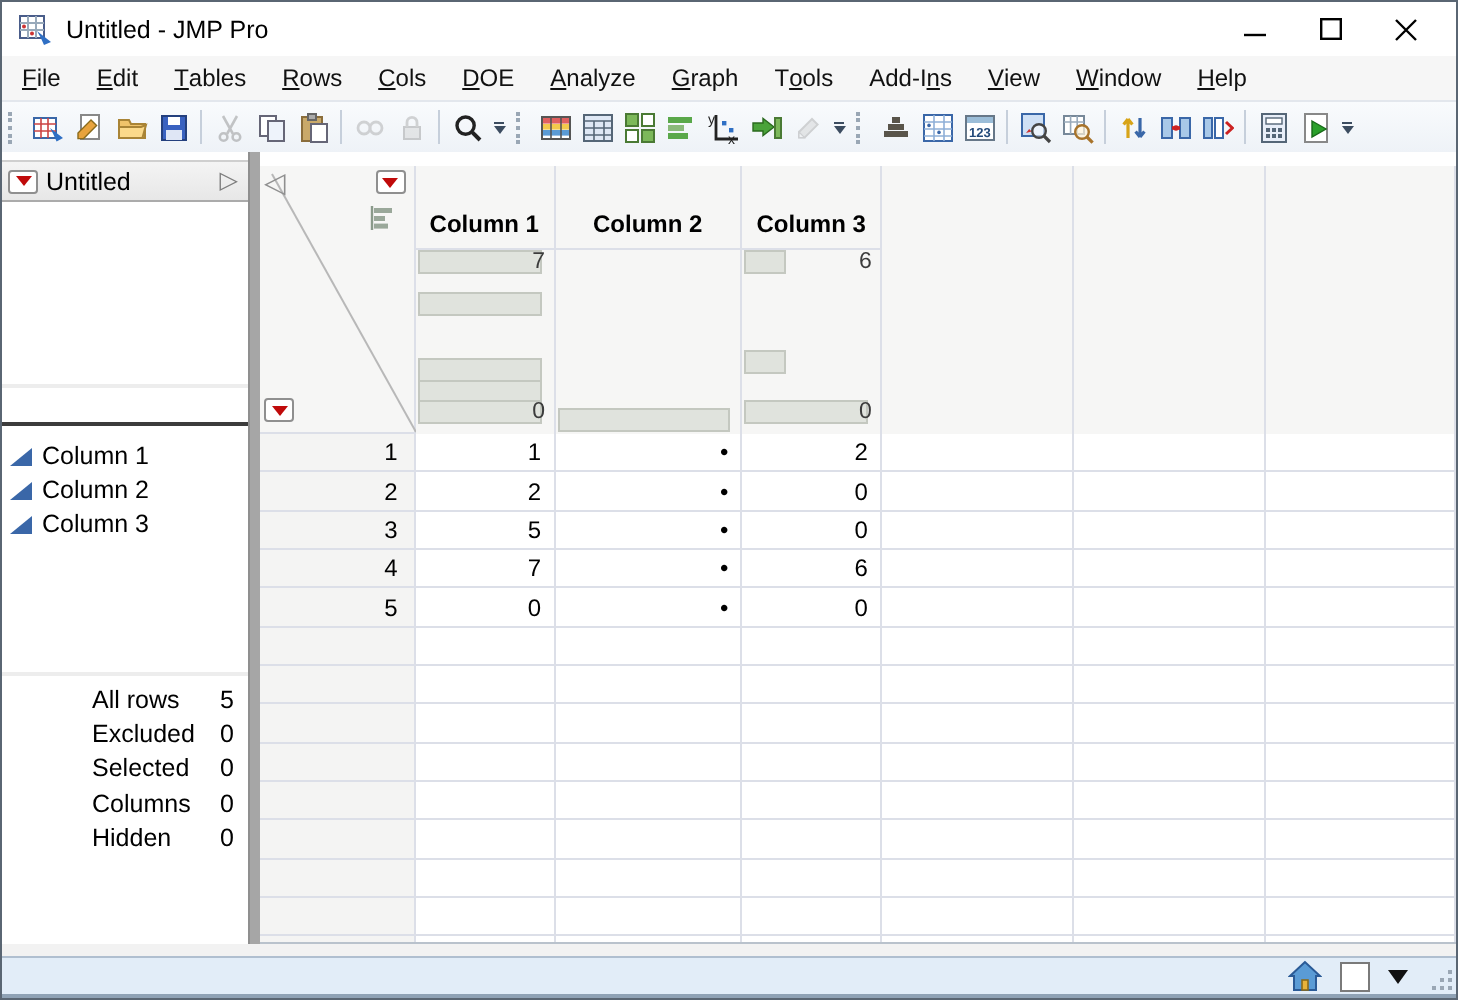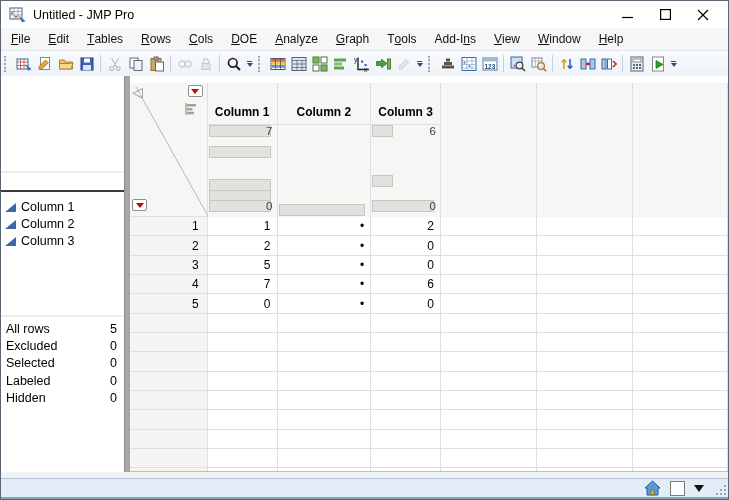--- a/index.html
+++ b/index.html
@@ -40,21 +40,21 @@
   .rtri{width:0;height:0;border-left:4px solid transparent;border-right:4px solid transparent;border-top:5px solid #c00a0a;}
   .panel-header .rtbtn{margin:0 4px 0 3px;}
   .dock-arrow{position:absolute;right:5px;top:2px;color:#7d7d7d;font-size:12px;font-family:"DejaVu Sans",sans-serif;}
   .panel-gap{height:2px;background:#ededed;}
   .tbl-panel-body{height:91px;background:#fff;}
   .search-row{height:17px;background:#fff;border-bottom:2px solid #3c3c3c;display:flex;align-items:center;padding-left:4px;}
   .search-input{border:none;outline:none;flex:1;height:14px;font-size:11px;background:transparent;}
   .col-list{height:117px;background:#fff;padding-top:6px;}
   .col-item{height:17px;display:flex;align-items:center;font-size:12.5px;color:#000;padding-left:4px;}
   .cont-icon{width:0;height:0;border-left:11px solid transparent;border-bottom:9px solid #3a67a8;margin-right:5px;margin-top:1px;}
-  .stats{padding-top:3px;background:#fff;}
+  .stats{padding-top:3px;background:#fff;margin-left:40px;}
   .stat-row{height:17.3px;display:flex;align-items:center;font-size:12.5px;color:#000;padding:0 7px 0 5px;}
   .stat-row .sv{margin-left:auto;}
   
   .tablearea{position:absolute;left:129px;top:0;width:598px;height:396px;background:#fff;border-bottom:1px solid #b9c2cc;box-sizing:border-box;overflow:hidden;}
   .topstrip{position:absolute;left:123px;top:0;width:604px;height:7px;background:#7c7c7c;}
   .tbl{position:absolute;left:0;top:7px;width:598px;height:389px;overflow:hidden;}
   .hdr-row{display:flex;height:134px;}
   .cell-b{border-right:1px solid #dcdfe8;border-bottom:1px solid #dcdfe8;box-sizing:border-box;}
   .corner{width:78px;height:134px;background:#f6f6f5;position:relative;}
   .corner .collapse{position:absolute;left:2px;top:1px;color:#8f8f8f;font-size:14px;font-family:"DejaVu Sans",sans-serif;}
@@ -345,20 +345,27 @@
       <span class="tb-overflow">
         <span class="bar"></span>
         <span class="arr"></span>
       </span>
     </div>
   </div>
 
 <div class="main">
 
   <div class="sidebar">
+    <div class="panel-header">
+      <span class="rtbtn">
+          <span class="rtri"></span>
+        </span>
+      <span>Untitled</span>
+      <span class="dock-arrow">▷</span>
+    </div>
     <div class="tbl-panel-body"></div>
     <div class="panel-gap"></div>
     <div class="search-row">
       <svg width="11" height="11" viewBox="0 0 11 11">
           <circle cx="4.4" cy="4.4" r="3.1" fill="none" stroke="#8a8a8a" stroke-width="1.2"></circle>
           <path d="M6.8 6.8l2.8 2.8" stroke="#8a8a8a" stroke-width="1.2"></path>
         </svg>
       <input class="search-input" value="" style="">
     </div>
     <div class="col-list" id="col-list">
@@ -383,21 +390,21 @@
         </div>
         <div class="stat-row">
           <span>Excluded</span>
           <span class="sv">0</span>
         </div>
         <div class="stat-row">
           <span>Selected</span>
           <span class="sv">0</span>
         </div>
         <div class="stat-row">
-          <span>Labeled</span>
+          <span>Columns</span>
           <span class="sv">0</span>
         </div>
         <div class="stat-row">
           <span>Hidden</span>
           <span class="sv">0</span>
         </div>
       </div>
   </div>
 
   <div class="topstrip"></div>

